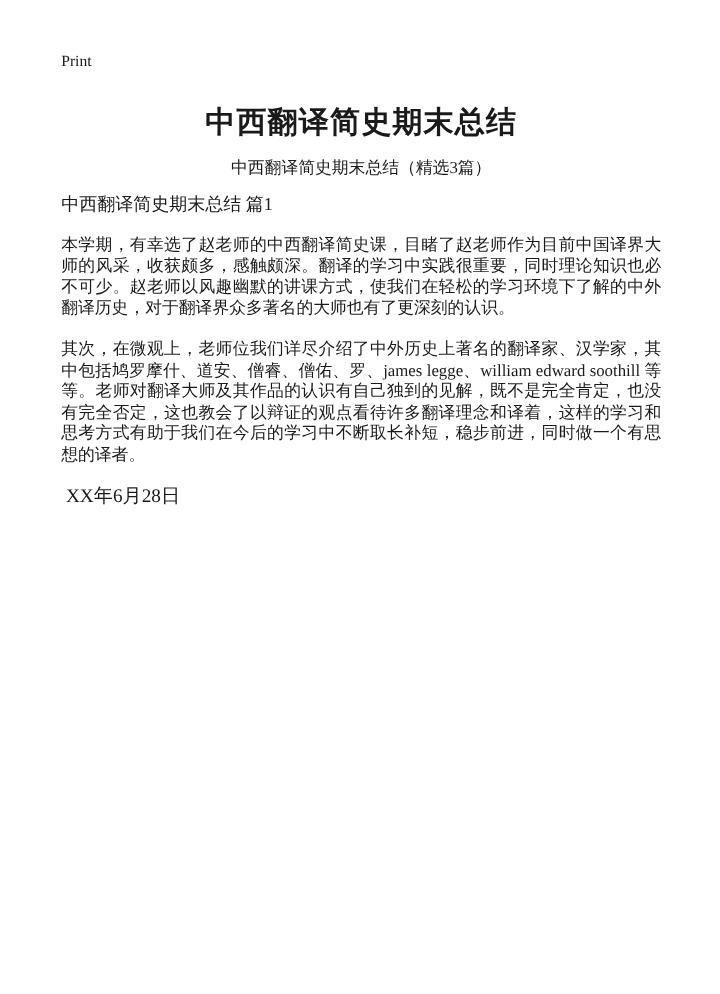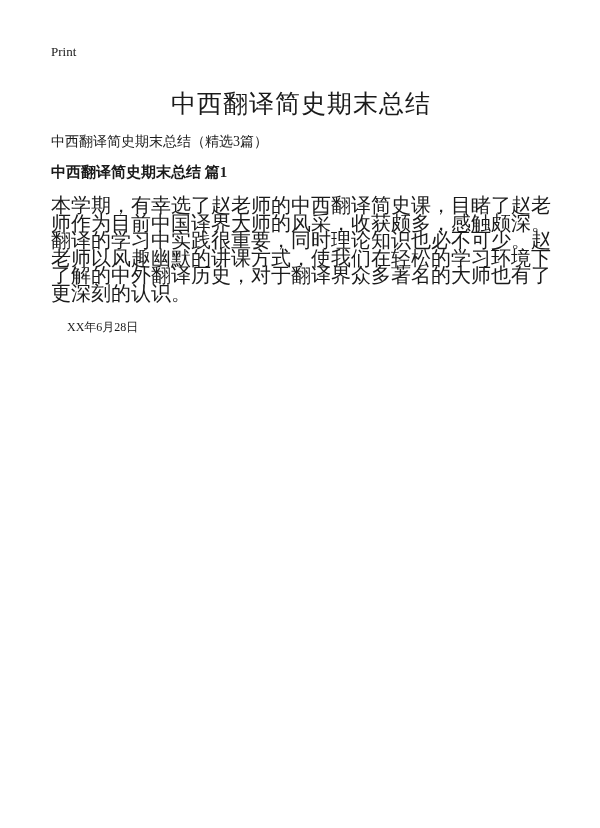--- a/index.html
+++ b/index.html
@@ -25,65 +25,67 @@
     font-size: 13px;
     line-height: 15px;
     margin: 0 0 16px 0;
     color: #1a1a1a;
     cursor: pointer;
     display: inline-block;
   }
   .doc-title {
     font-size: 25px;
     line-height: 29px;
-    font-weight: normal;
+    font-weight: bold;
     text-align: center;
     letter-spacing: 1px;
     margin: 14px 0 15px 0;
   }
   .subtitle {
     font-size: 14px;
     line-height: 17px;
     margin: 0 0 13px 0;
+    text-align: center;
   }
   .section-heading {
     font-size: 15px;
     line-height: 18px;
-    font-weight: bold;
+    font-weight: normal;
     margin: 0 0 16px 0;
   }
   .body-para {
-    font-size: 20px;
+    font-size: 14px;
     line-height: 17.5px;
     margin: 0 0 17px 0;
     text-align: justify;
     word-break: break-all;
   }
   .date-line {
-    font-size: 12px;
+    font-size: 16px;
     line-height: 17.5px;
-    margin: 0 0 14px 16px;
+    margin: 0 0 14px 4px;
   }
 </style>
 </head>
 <body>
 
 <div class="page">
 
   <span class="print-link">Print</span>
 
   <h1 class="doc-title">中西翻译简史期末总结</h1>
 
   <p class="subtitle">中西翻译简史期末总结（精选3篇）</p>
 
   <h2 class="section-heading">中西翻译简史期末总结 篇1</h2>
 
   <p class="body-para">本学期，有幸选了赵老师的中西翻译简史课，目睹了赵老师作为目前中国译界大师的风采，收获颇多，感触颇深。翻译的学习中实践很重要，同时理论知识也必不可少。赵老师以风趣幽默的讲课方式，使我们在轻松的学习环境下了解的中外翻译历史，对于翻译界众多著名的大师也有了更深刻的认识。</p>
 
 
+  <p class="body-para">其次，在微观上，老师位我们详尽介绍了中外历史上著名的翻译家、汉学家，其中包括鸠罗摩什、道安、僧睿、僧佑、罗、james legge、william edward soothill 等等。老师对翻译大师及其作品的认识有自己独到的见解，既不是完全肯定，也没有完全否定，这也教会了以辩证的观点看待许多翻译理念和译着，这样的学习和思考方式有助于我们在今后的学习中不断取长补短，稳步前进，同时做一个有思想的译者。</p>
 
 
 
   <p class="date-line">XX年6月28日</p>
 
 
 
 </div>
 
 </body></html>

